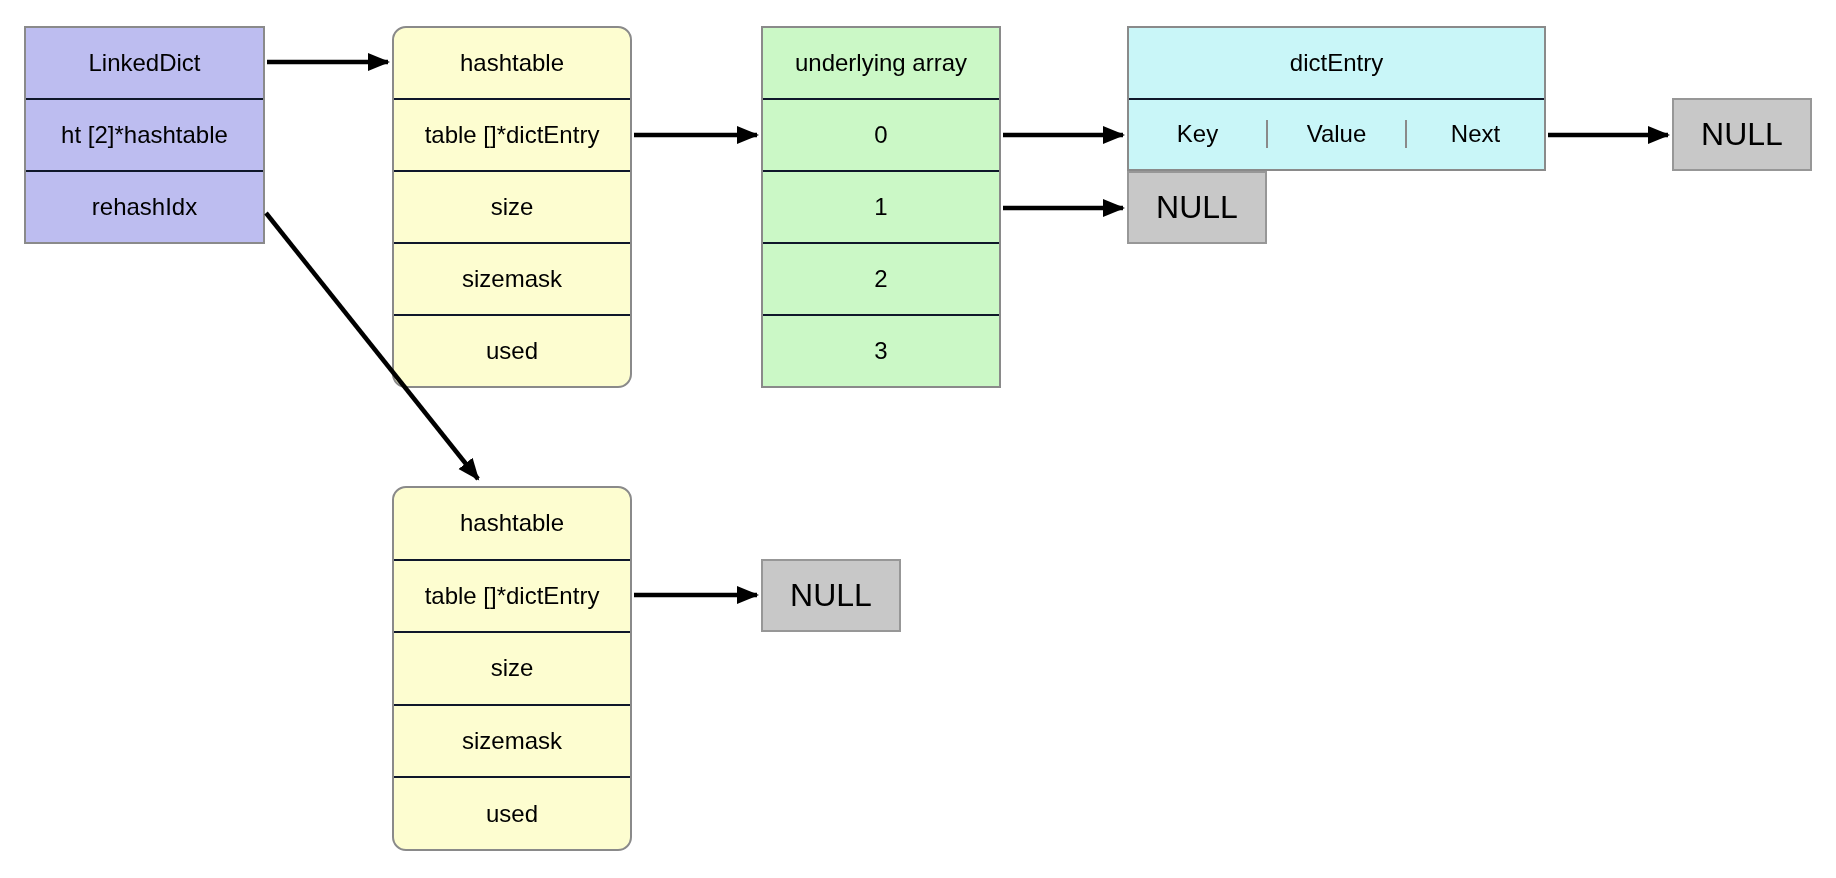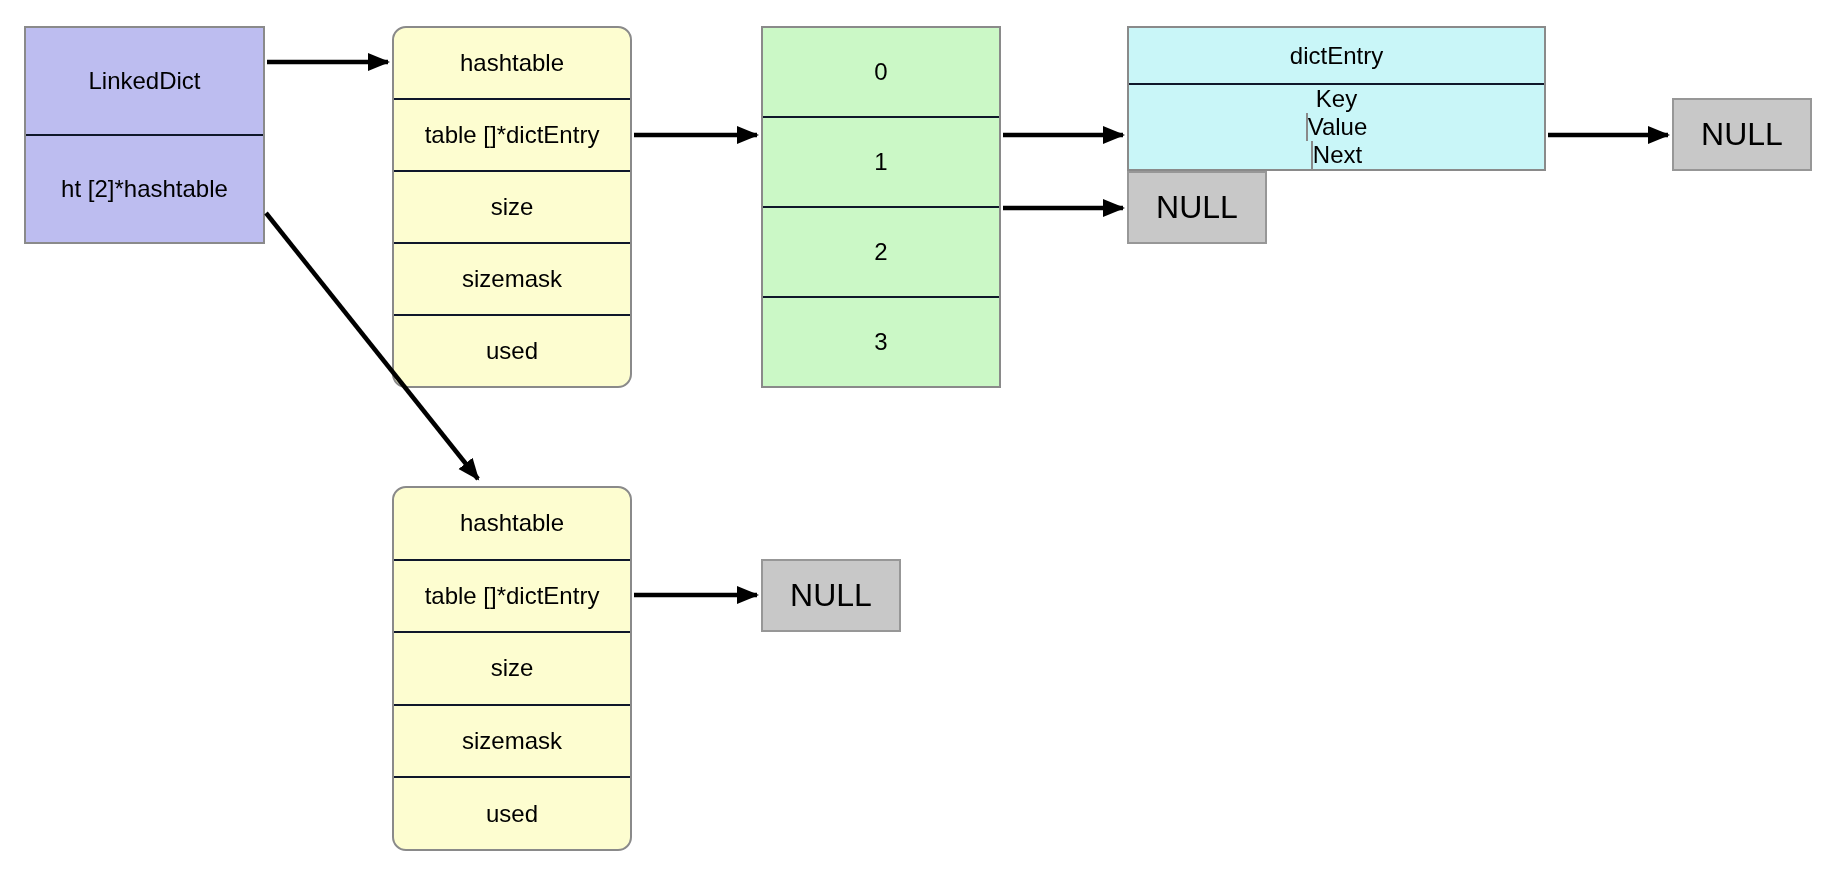--- a/index.html
+++ b/index.html
@@ -21,21 +21,21 @@
   }
   .row {
     flex: 1;
     display: flex;
     align-items: center;
     justify-content: center;
     font-size: 24px;
     white-space: nowrap;
   }
   .row + .row { border-top: 2px solid #0f172a; }
-  .cellrow { flex-direction: column; }
+  .cellrow { flex-direction: row; }
   .cell {
     flex: 1;
     display: flex;
     align-items: center;
     justify-content: center;
     font-size: 24px;
   }
   .cell + .cell { border-left: 2px solid #8a8a8a; }
   .purple { background: #bdbdf0; }
   .yellow { background: #fdfdd0; border-radius: 14px; }
@@ -58,31 +58,33 @@
   }
 </style>
 </head>
 <body>
 
 <div class="canvas">
 
   <div class="box purple" style="left:24px; top:26px; width:241px; height:218px;">
     <div class="row">LinkedDict</div>
     <div class="row">ht [2]*hashtable</div>
+    <div class="row">rehashIdx</div>
   </div>
 
   <div class="box yellow" style="left:392px; top:26px; width:240px; height:362px;">
     <div class="row">hashtable</div>
     <div class="row">table []*dictEntry</div>
     <div class="row">size</div>
     <div class="row">sizemask</div>
     <div class="row">used</div>
   </div>
 
   <div class="box green" style="left:761px; top:26px; width:240px; height:362px;">
+    <div class="row">underlying array</div>
     <div class="row">0</div>
     <div class="row">1</div>
     <div class="row">2</div>
     <div class="row">3</div>
   </div>
 
   <div class="box cyan" style="left:1127px; top:26px; width:419px; height:145px;">
     <div class="row">dictEntry</div>
     <div class="row cellrow">
       <div class="cell">Key</div>

